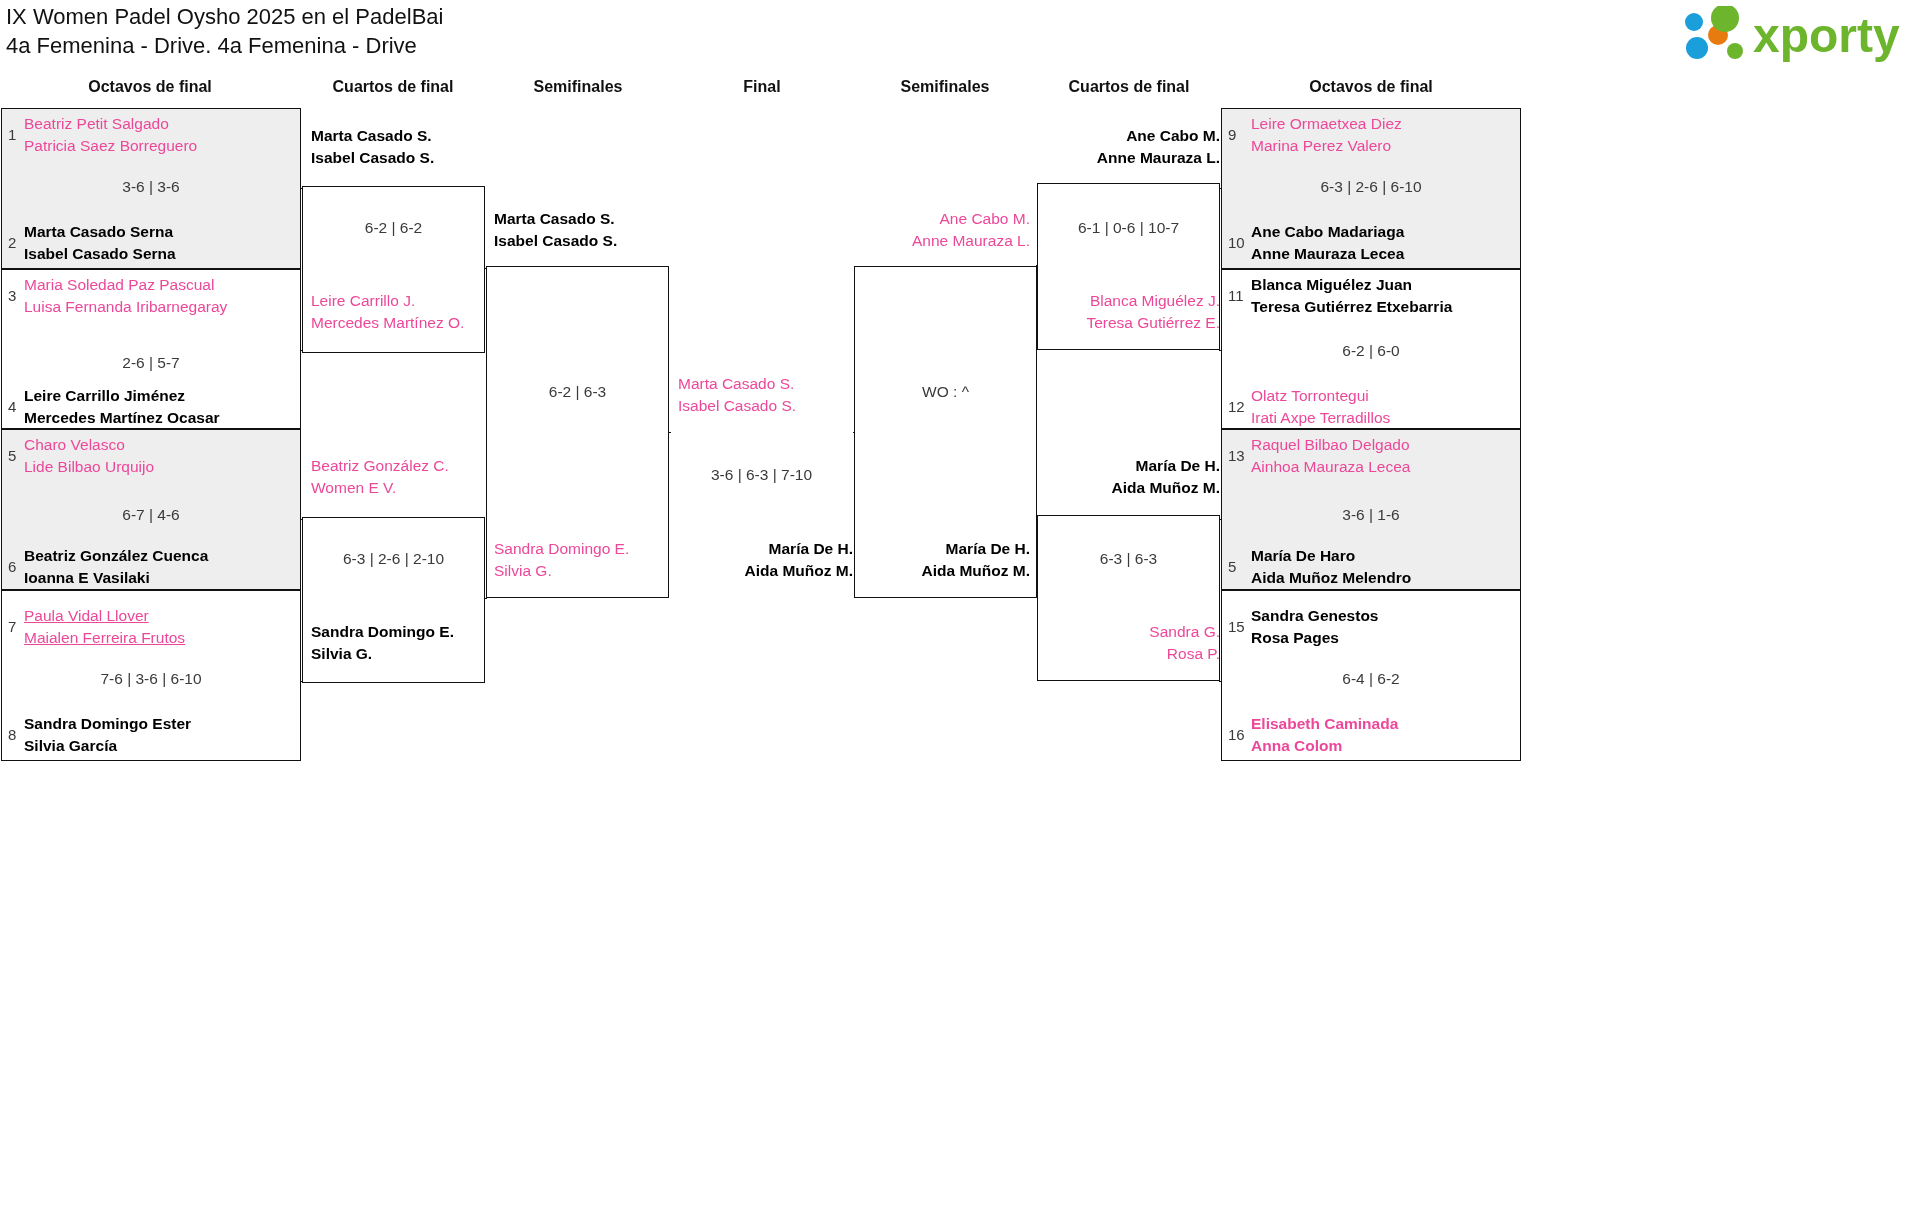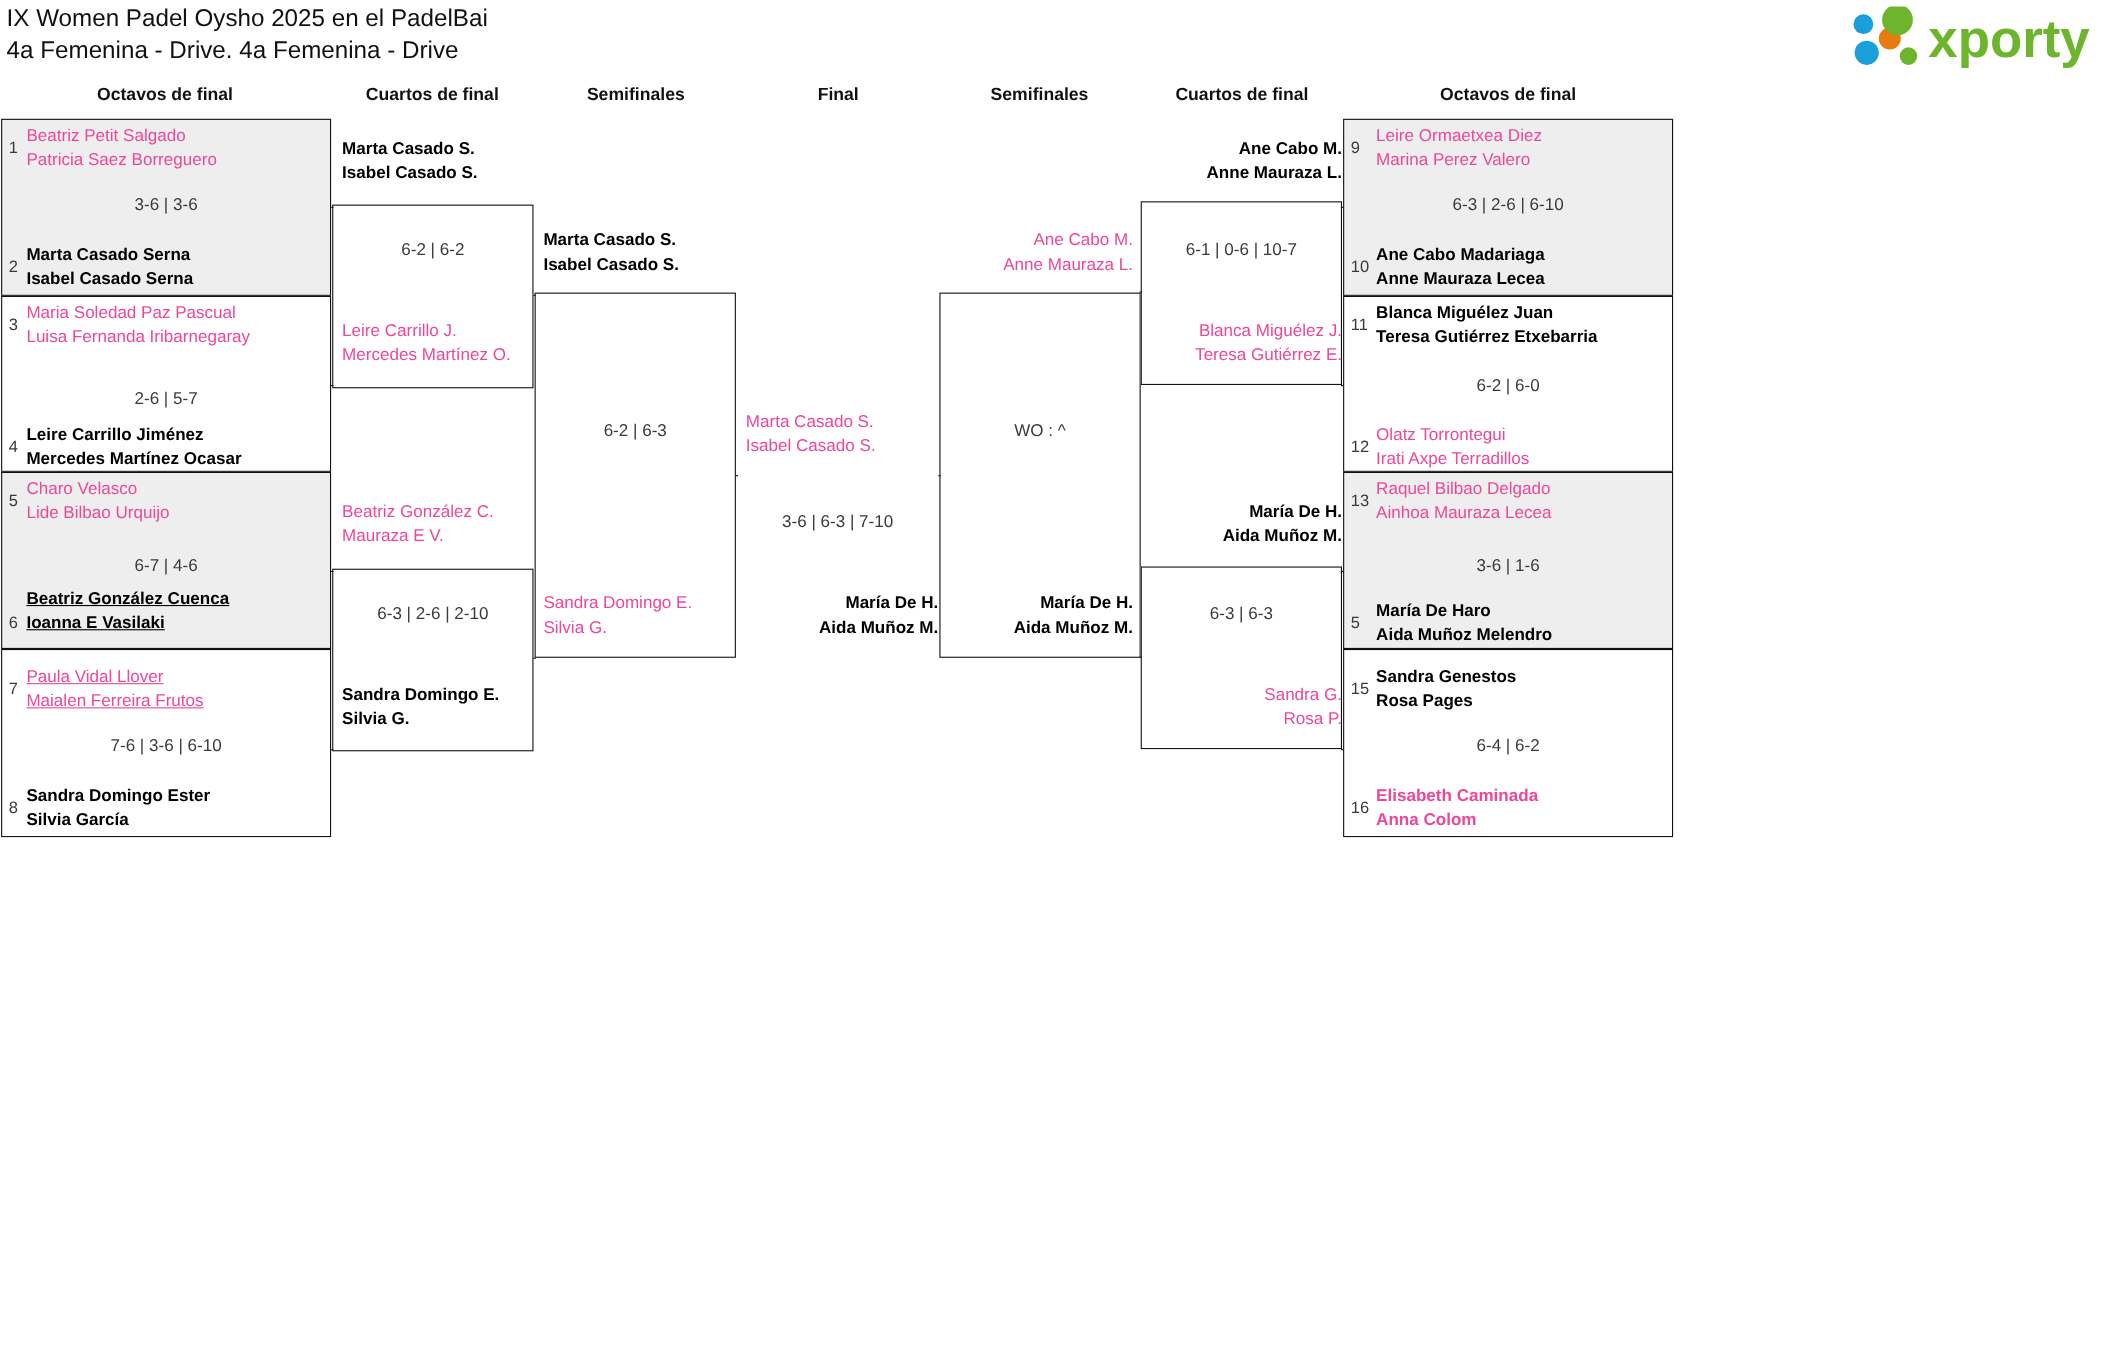--- a/index.html
+++ b/index.html
@@ -116,21 +116,21 @@
   </div>
 
   <div class="match-box shaded" style="left:1px;top:429px;width:300px;height:161px;"></div>
   <div class="seed" style="left:8px;top:445px;">5</div>
   <div class="team" style="left:24px;top:434px;">
     <span class="ln">Charo Velasco</span>
     <span class="ln">Lide Bilbao Urquijo</span>
   </div>
   <div class="score" style="left:1px;top:505px;width:300px;">6-7 | 4-6</div>
   <div class="seed" style="left:8px;top:556px;">6</div>
-  <div class="team win" style="left:24px;top:534px;text-decoration:underline;">
+  <div class="team win" style="left:24px;top:545px;">
     <span class="ln">Beatriz González Cuenca</span>
     <span class="ln">Ioanna E Vasilaki</span>
   </div>
 
   <div class="match-box" style="left:1px;top:590px;width:300px;height:171px;"></div>
   <div class="seed" style="left:8px;top:616px;">7</div>
   <div class="team" style="left:24px;top:605px;text-decoration:underline;">
     <span class="ln">Paula Vidal Llover</span>
     <span class="ln">Maialen Ferreira Frutos</span>
   </div>
@@ -147,21 +147,21 @@
   </div>
   <div class="match-box" style="left:302px;top:186px;width:183px;height:167px;"></div>
   <div class="score" style="left:302px;top:218px;width:183px;">6-2 | 6-2</div>
   <div class="team" style="left:311px;top:290px;">
     <span class="ln">Leire Carrillo J.</span>
     <span class="ln">Mercedes Martínez O.</span>
   </div>
 
   <div class="team" style="left:311px;top:455px;">
     <span class="ln">Beatriz González C.</span>
-    <span class="ln">Mauraza E V.</span>
+    <span class="ln">Women E V.</span>
   </div>
   <div class="match-box" style="left:302px;top:517px;width:183px;height:166px;"></div>
   <div class="score" style="left:302px;top:549px;width:183px;">6-3 | 2-6 | 2-10</div>
   <div class="team win" style="left:311px;top:621px;">
     <span class="ln">Sandra Domingo E.</span>
     <span class="ln">Silvia G.</span>
   </div>
 
   <div class="team win" style="left:494px;top:208px;">
     <span class="ln">Marta Casado S.</span>

